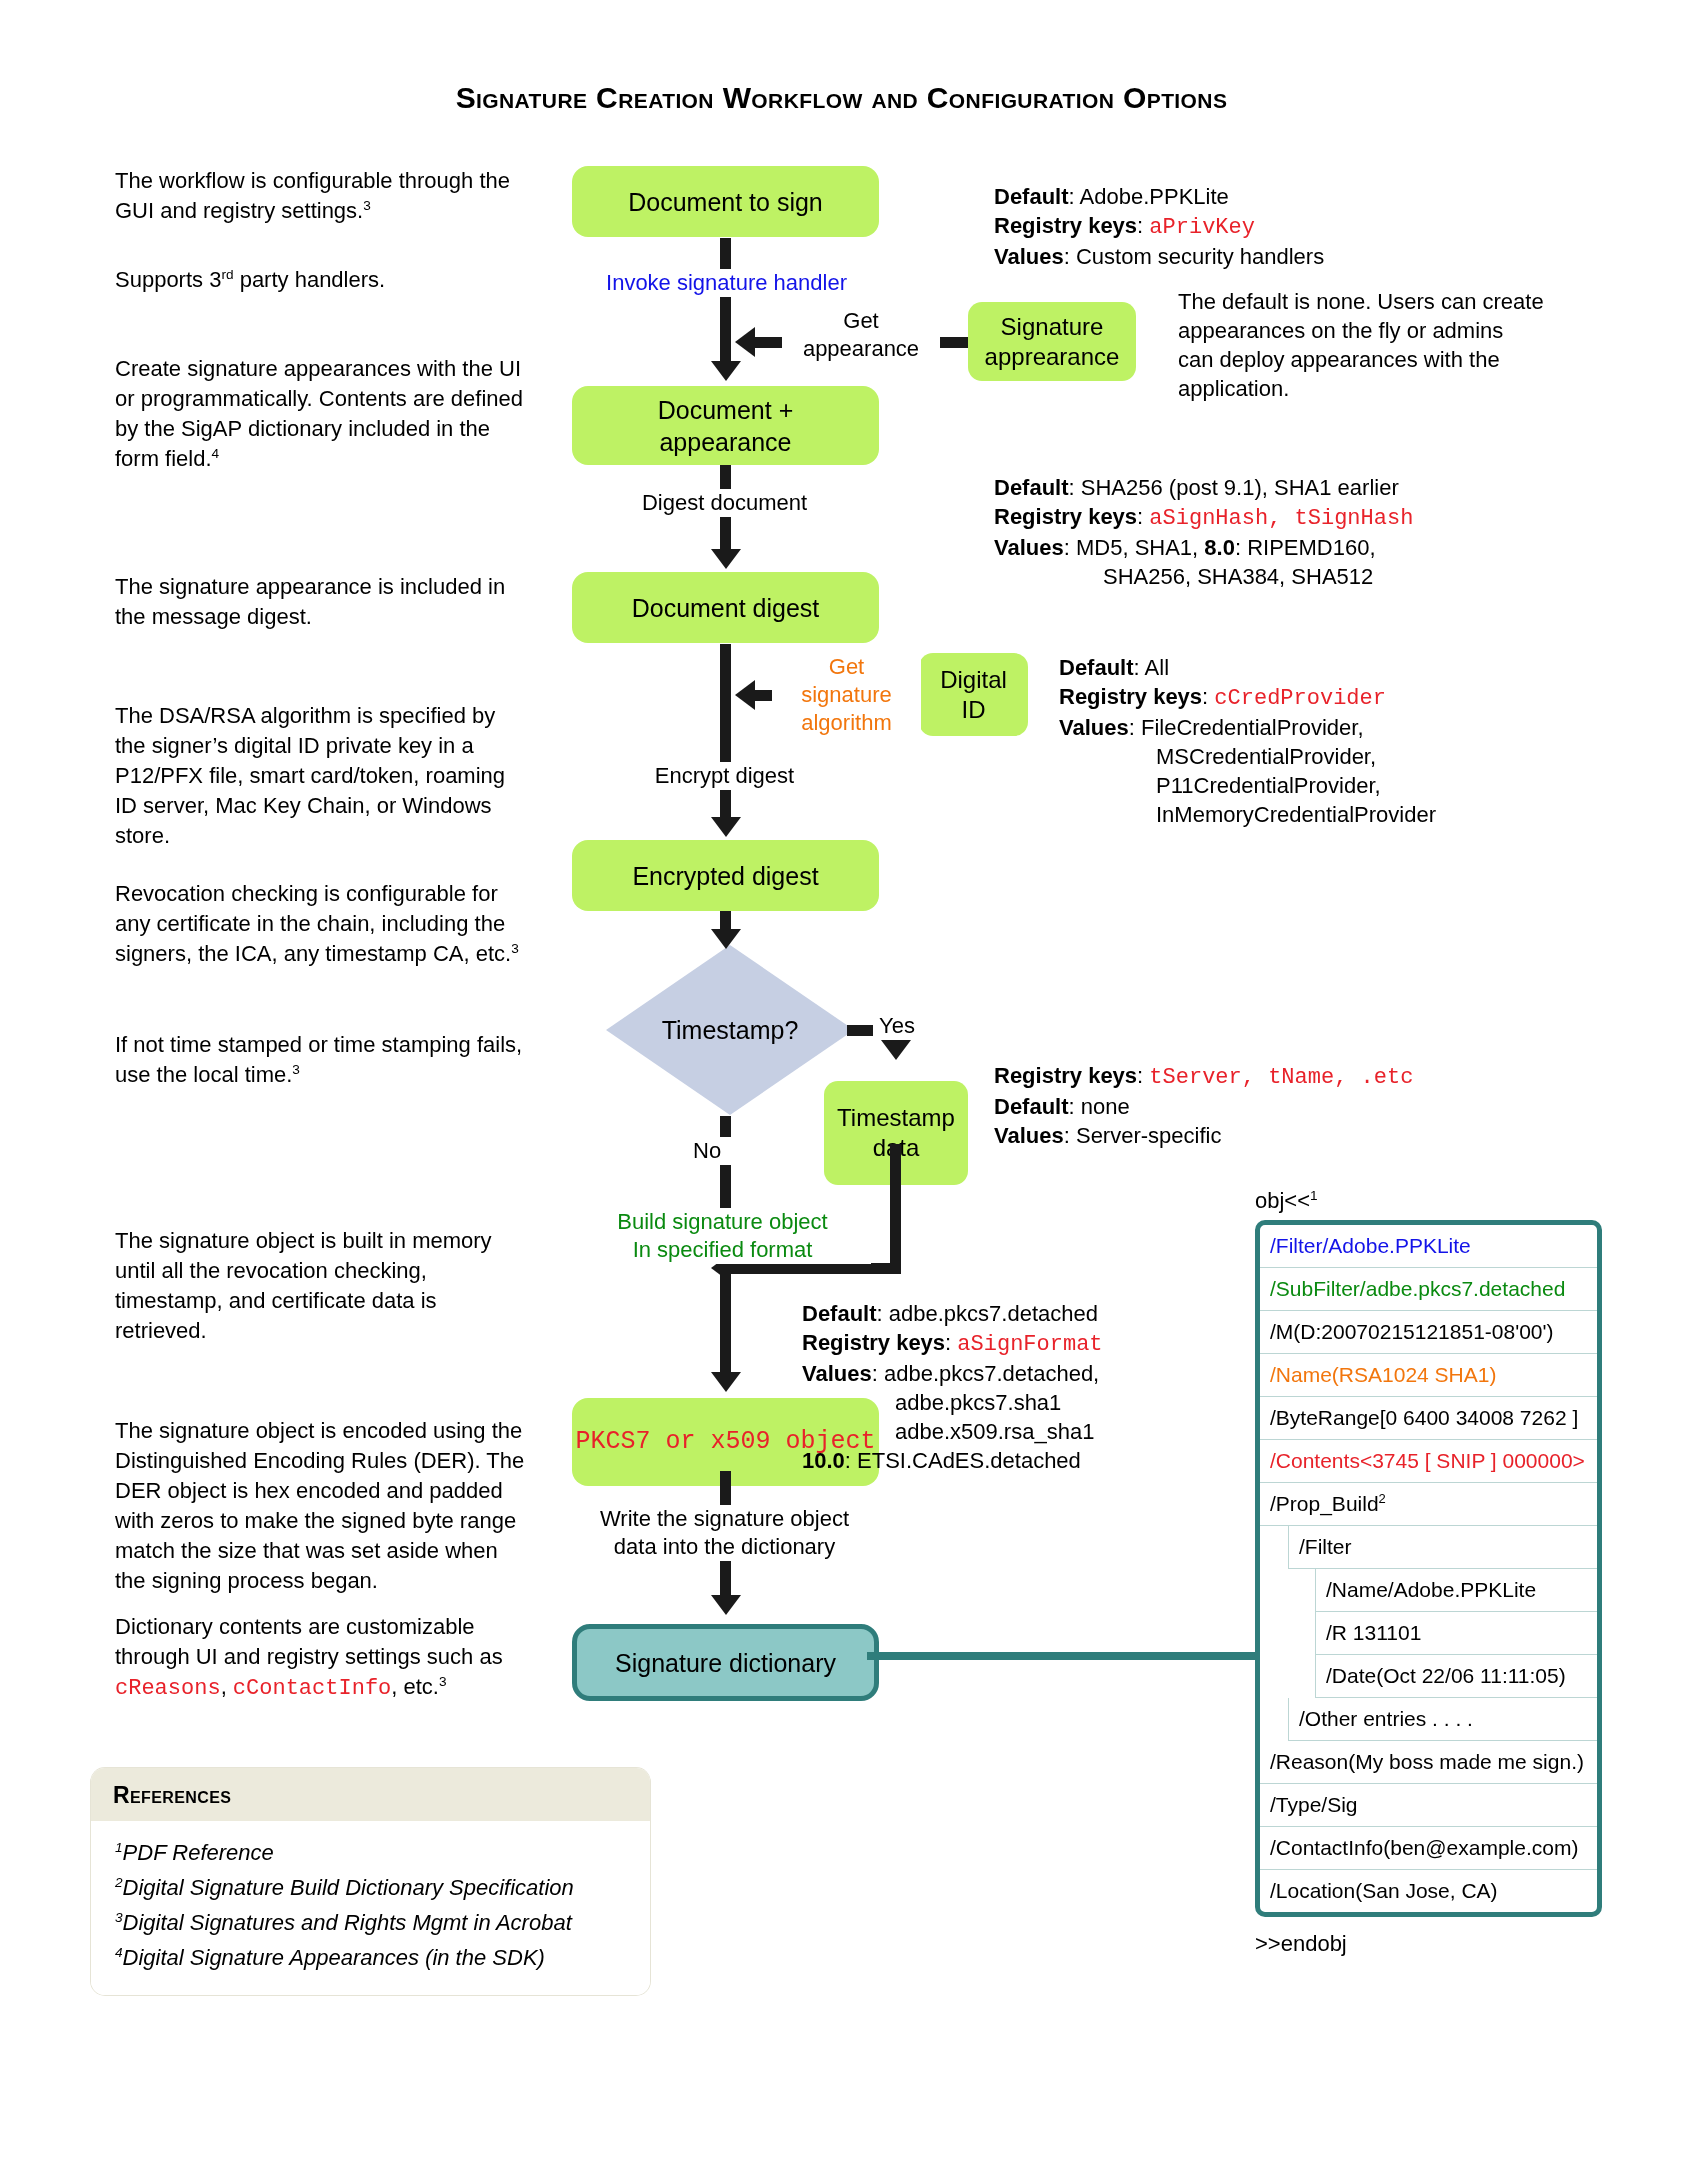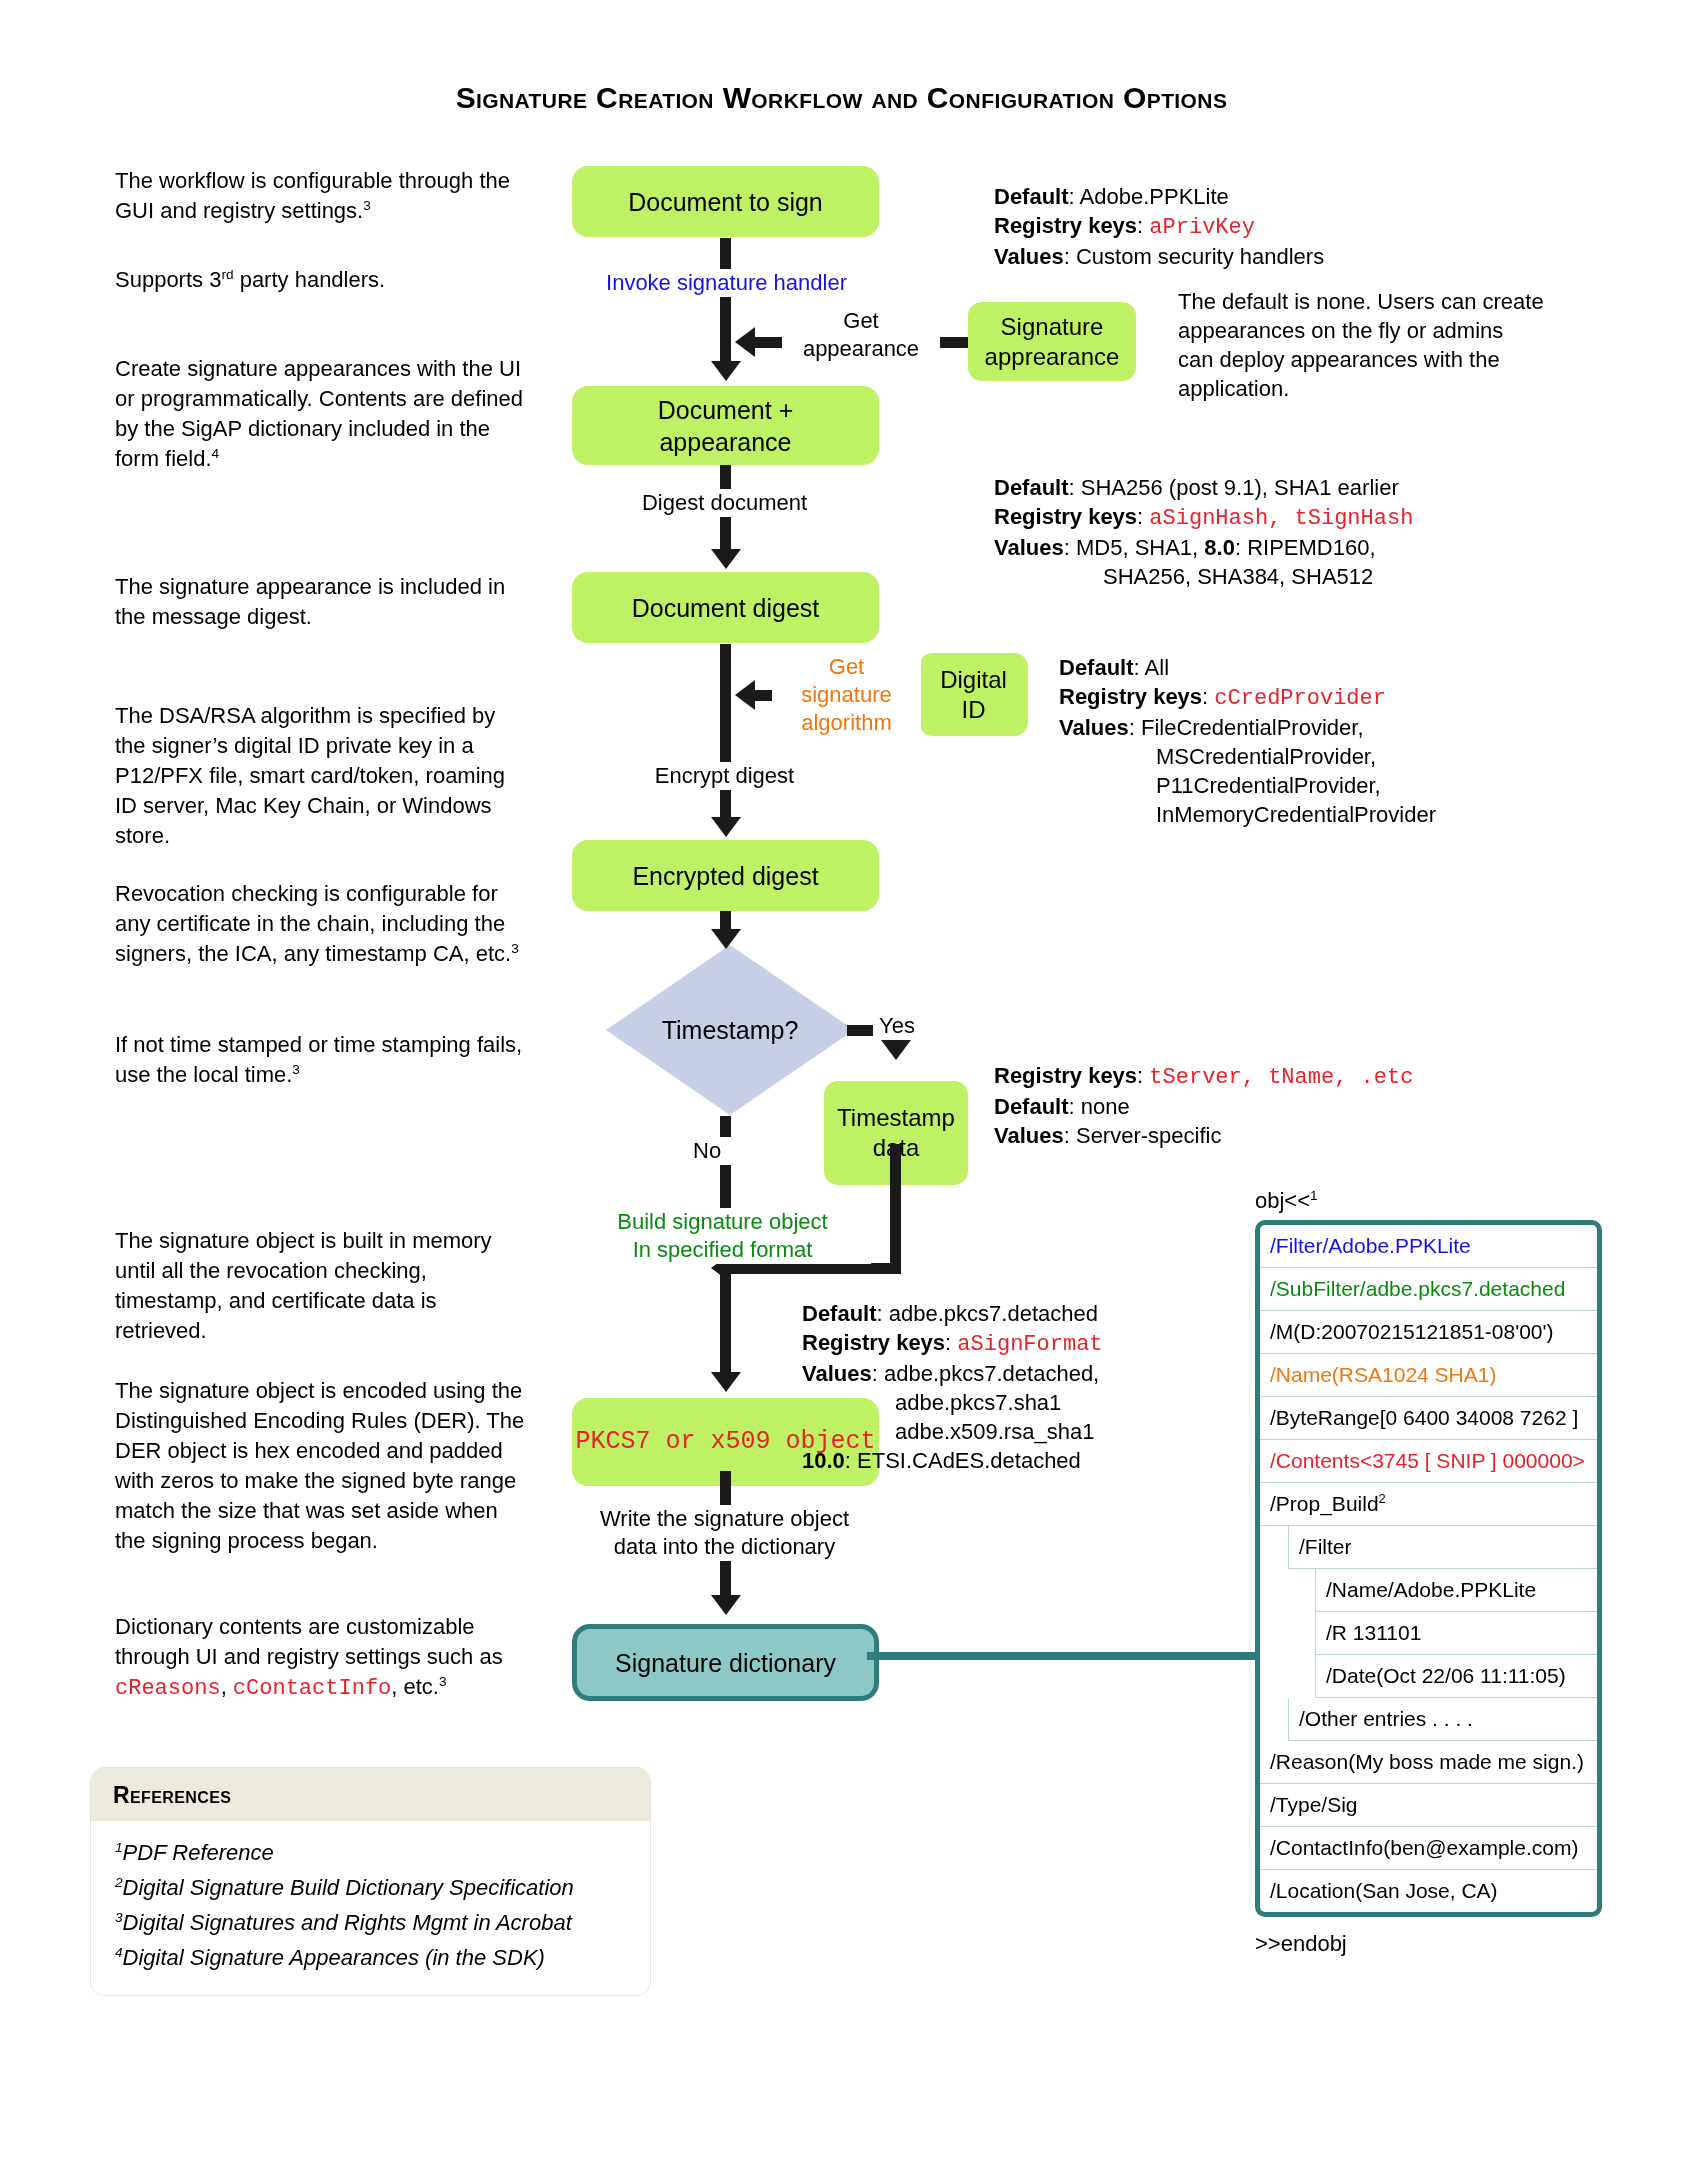--- a/index.html
+++ b/index.html
@@ -99,21 +99,21 @@
 </div>
 
 <div class="abs para" style="left:115px;top:1030px;">
   <span>If not time stamped or time stamping fails, use the local time.</span><sup>3</sup>
 </div>
 
 <div class="abs para" style="left:115px;top:1226px;">
   <span>The signature object is built in memory until all the revocation checking, timestamp, and certificate data is retrieved.</span>
 </div>
 
-<div class="abs para" style="left:115px;top:1376px;">
+<div class="abs para" style="left:115px;top:1416px;">
   <span>The signature object is encoded using the Distinguished Encoding Rules (DER). The DER object is hex encoded and padded with zeros to make the signed byte range match the size that was set aside when the signing process began.</span>
 </div>
 
 <div class="abs para" style="left:115px;top:1612px;">
   <span>Dictionary contents are customizable through UI and registry settings such as </span><span class="red">cReasons</span>, <span class="red">cContactInfo</span><span>, etc.</span><sup>3</sup>
 </div>
 
 <div class="abs node" style="left:572px;top:166px;width:307px;height:71px;">
   <span>Document to sign</span>
 </div>

